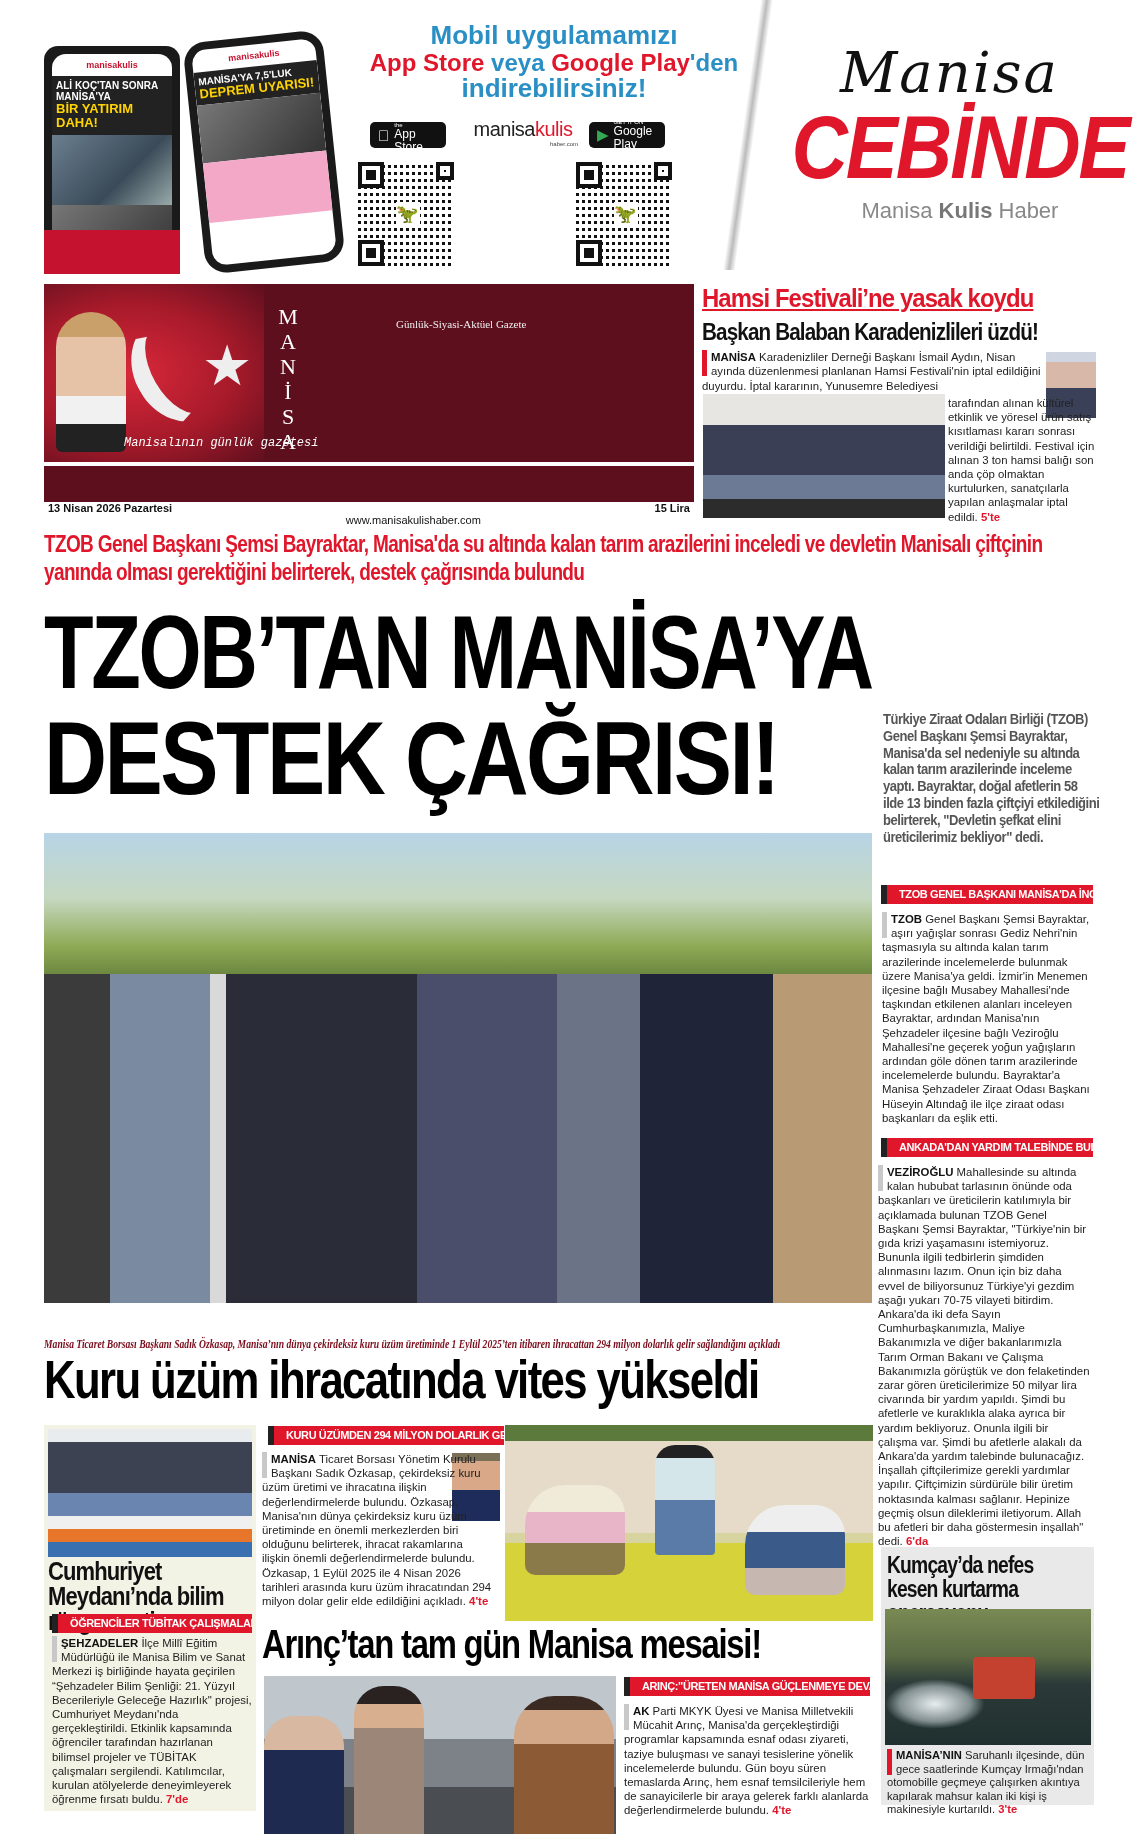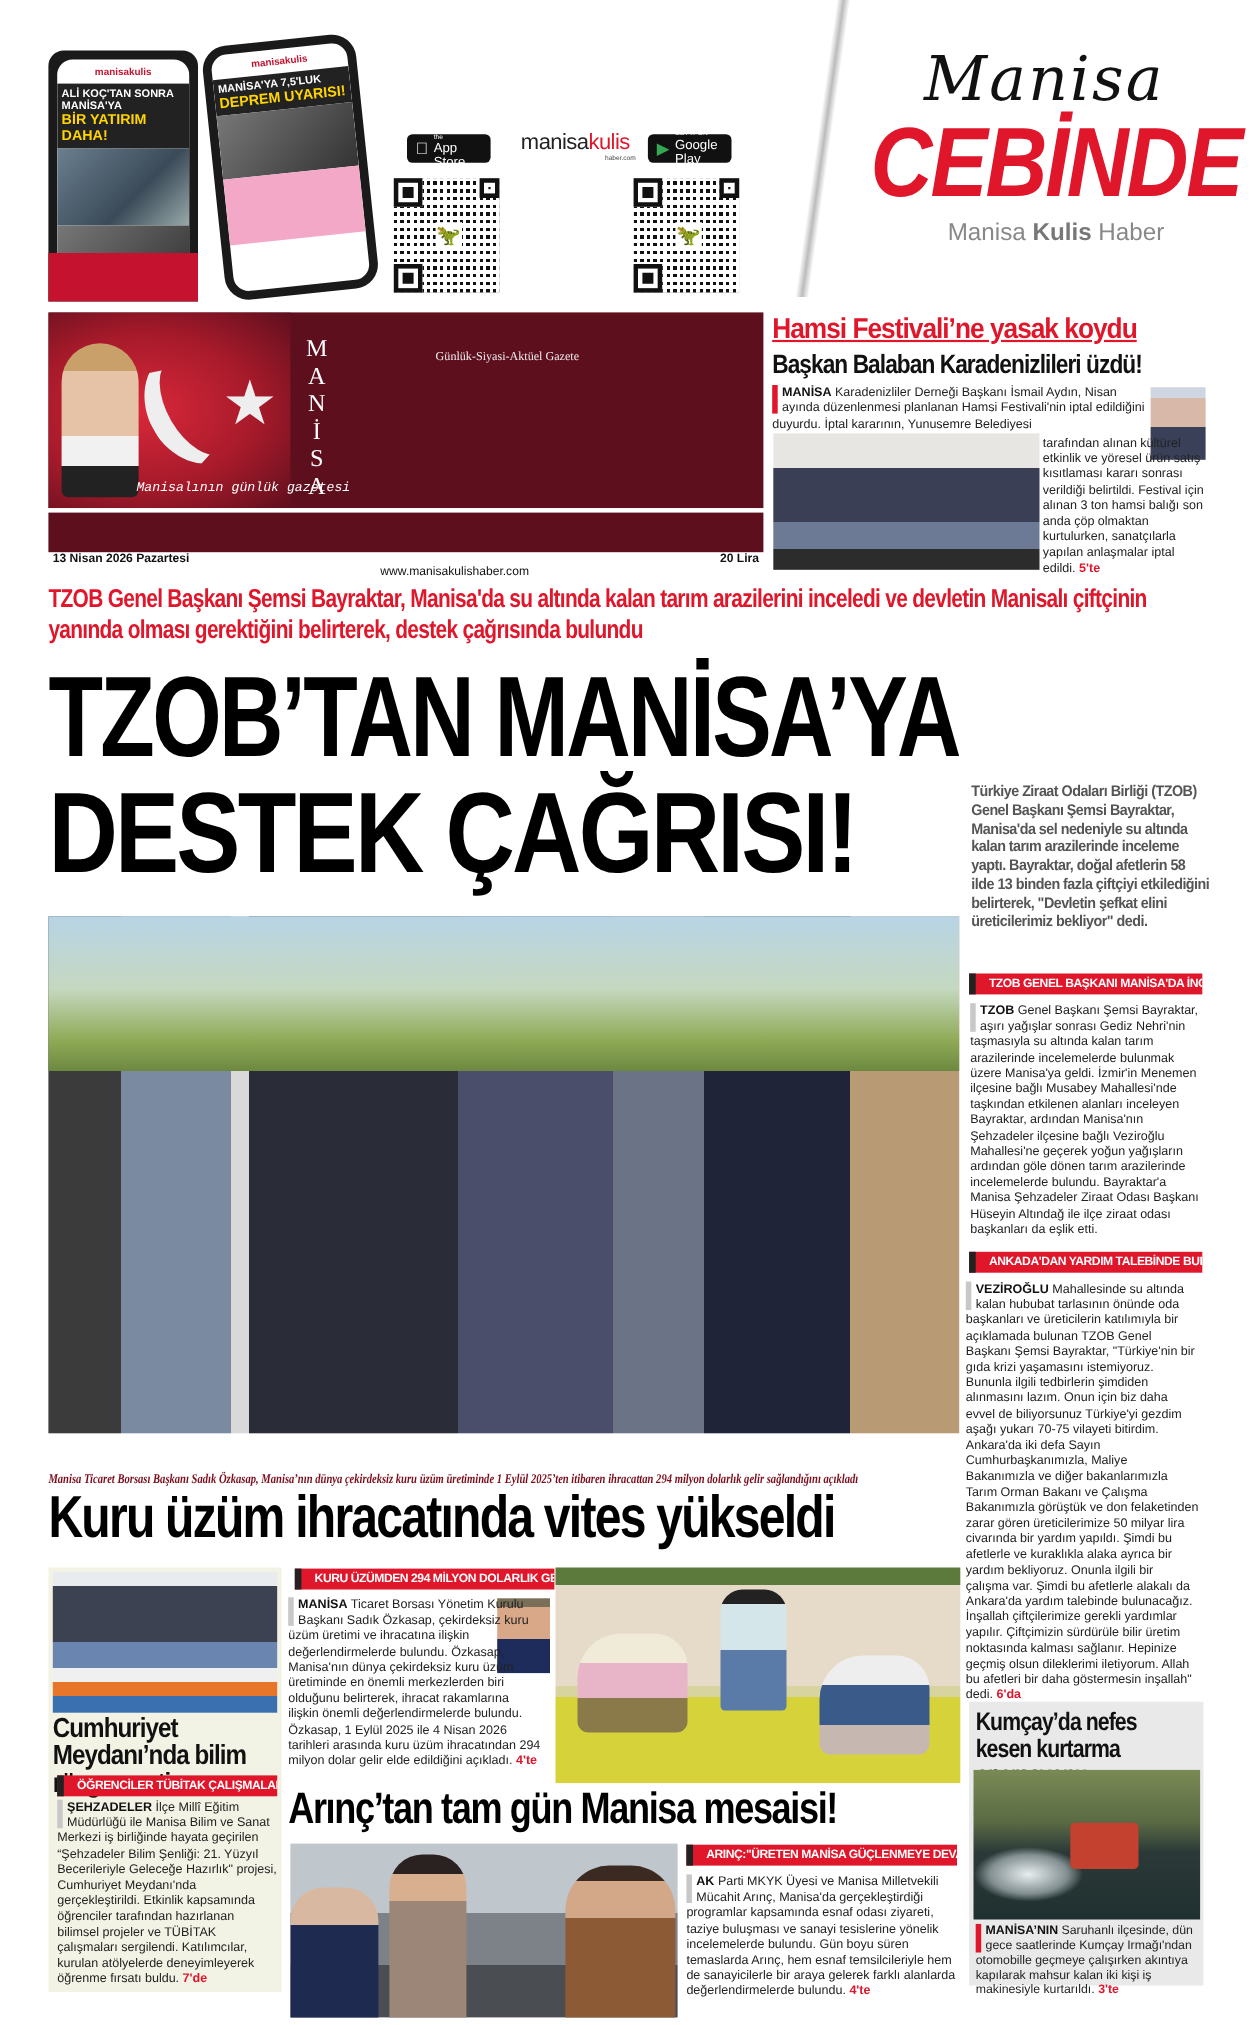--- a/index.html
+++ b/index.html
@@ -155,20 +155,25 @@
     <div class="screen">
       <div class="scr-head">manisakulis</div>
       <div class="scr-banner">
         <span>MANİSA'YA 7,5'LUK</span><b>DEPREM UYARISI!</b>
       </div>
       <div class="scr-img2"></div>
       <div class="scr-pink"></div>
     </div>
   </div>
 
+  <div class="ad-title">
+    <div class="l1">Mobil uygulamamızı</div>
+    <div class="l2"><span class="red">App Store</span><span> veya </span><span class="red">Google Play</span><span>'den</span></div>
+    <div class="l3">indirebilirsiniz!</div>
+  </div>
 
   <div class="badge b-app">
     <span class="ico"></span>
     <span>
         <span class="small">Download on the</span>
         <span class="big">App Store</span>
       </span>
   </div>
   <div class="mk-logo">
     <div class="main"><span style="color:#222">manisa</span><span>kulis</span></div>
@@ -212,21 +217,21 @@
       <div>S</div>
       <div>A</div>
   </div>
   <div class="mh-tagline">Günlük-Siyasi-Aktüel Gazete</div>
 </div>
 <div class="abs mh-rule"></div>
 <div class="abs mh-band2"></div>
 <div class="abs mh-info">
   <span>13 Nisan 2026 Pazartesi</span>
   <span class="url">www.manisakulishaber.com</span>
-  <span>20 Lira</span>
+  <span>15 Lira</span>
 </div>
 
 <div class="abs hamsi-h1">Hamsi Festivali’ne yasak koydu</div>
 <div class="abs hamsi-h2">Başkan Balaban Karadenizlileri üzdü!</div>
 <div class="abs hamsi-lead">
   <span class="redbar"></span><b>MANİSA</b><span> Karadenizliler Derneği Başkanı İsmail Aydın, Nisan ayında düzenlenmesi planlanan Hamsi Festivali'nin iptal edildiğini duyurdu. İptal kararının, Yunusemre Belediyesi</span>
 </div>
 <div class="abs hamsi-face"></div>
 <div class="abs hamsi-photo"></div>
 <div class="abs hamsi-body body">

